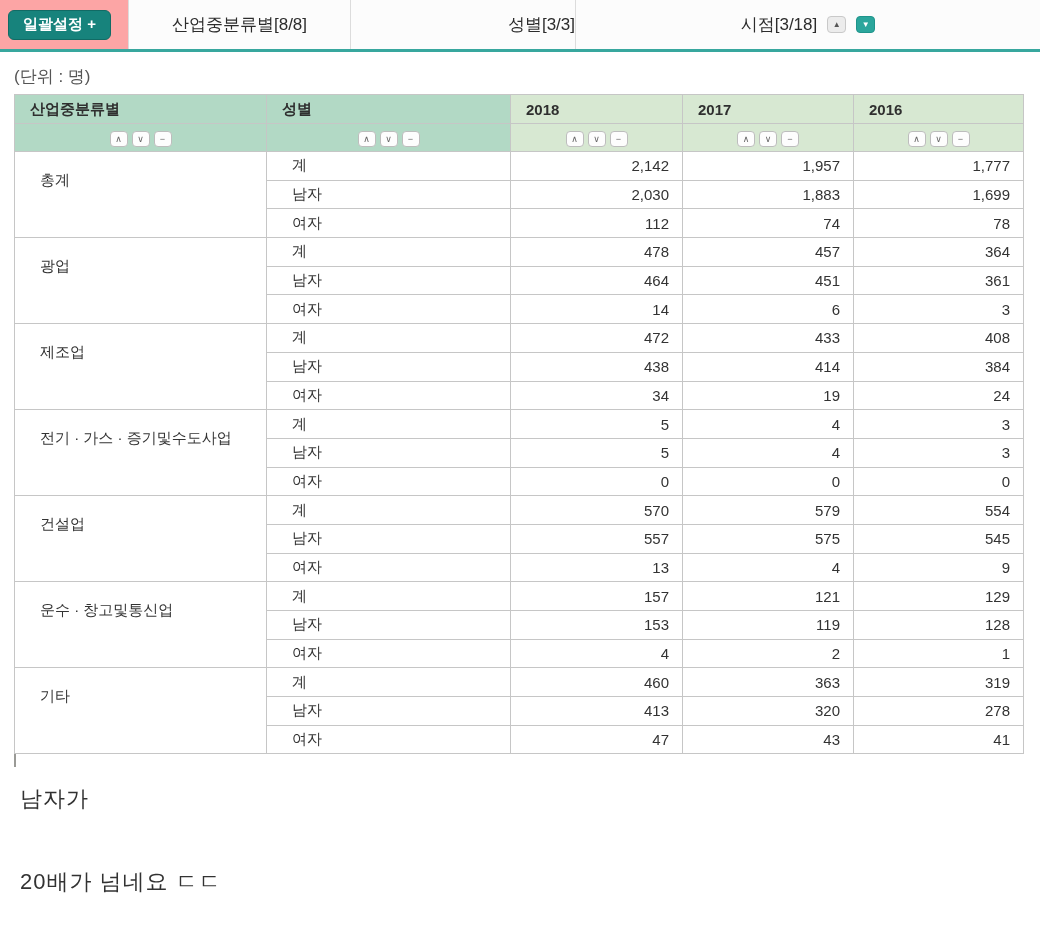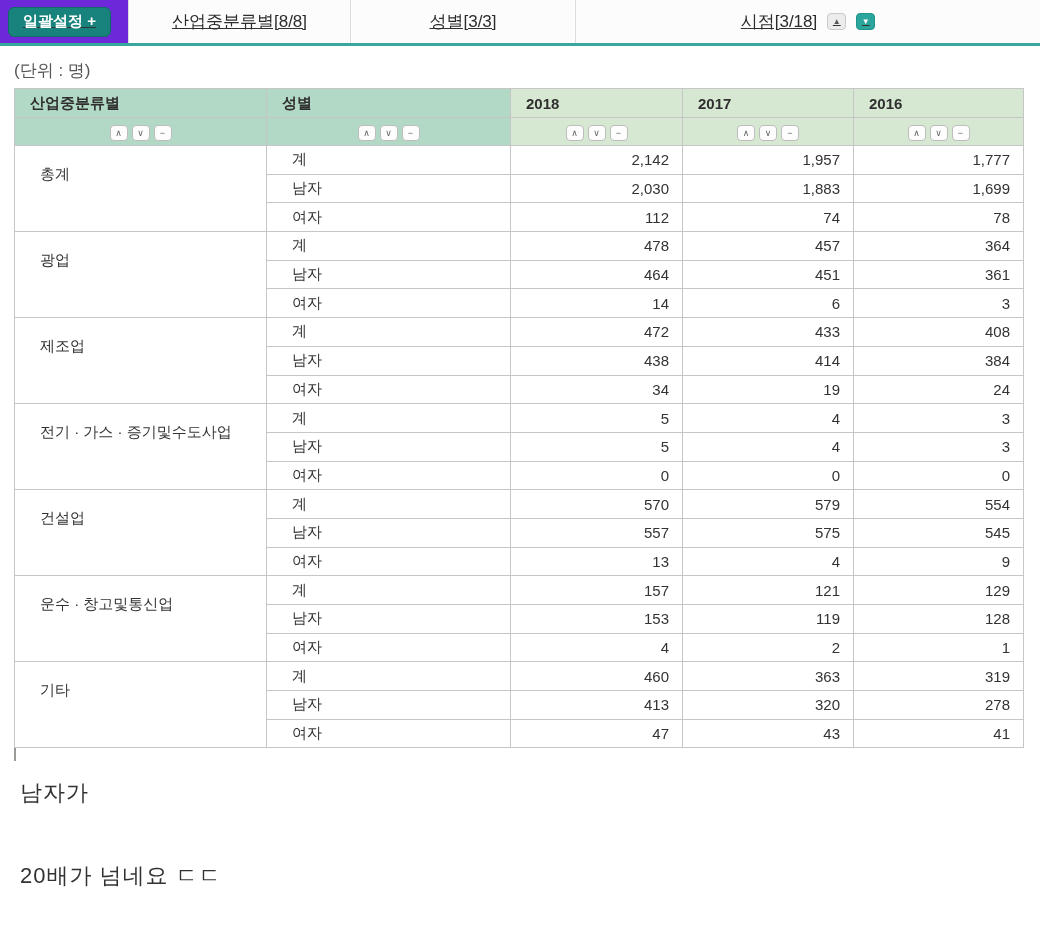--- a/index.html
+++ b/index.html
@@ -1,28 +1,28 @@
 <!DOCTYPE html>
 <html style="--accent: #17837c; --accent-line: #38a79e; --hdr-mint: #b2d9c5; --hdr-green: #d7e8d2; --cream: #f5f5e7;"><head>
 <meta charset="utf-8">
 <style>
   * { margin:0; padding:0; box-sizing:border-box; }
   html,body { width:1040px; height:935px; background:#ffffff;
     font-family:"Liberation Sans","DejaVu Sans",sans-serif; color:#333; overflow:hidden; }
 
   
-  .toolbar { position:relative; width:1040px; height:46px;
-    border-bottom:3px solid var(--accent-line,#38a79e); display:flex; align-items:stretch; background:#6d28d9;text-decoration:underline; }
+  .toolbar { position:relative; width:1040px; height:52px;
+    border-bottom:3px solid var(--accent-line,#38a79e); display:flex; align-items:stretch; background:#fca5a5; }
   .batch-zone { width:128px; display:flex; align-items:center; }
   .batch-btn { margin-left:8px; height:30px; padding:0 14px; background:var(--accent,#17837c);
     border:1px solid #116b65; border-radius:6px; color:#fff; font-weight:bold; font-size:15px;
     font-family:inherit; cursor:pointer; }
   .tab { border-left:1px solid #dcdcdc; background:#fcfcfc; display:flex; align-items:center;
     justify-content:center; font-size:17px; color:#2c2c2c; cursor:pointer; }
-  .tab-1 { width:227px; } .tab-2 { width:222px; } .tab-3 { width:225px; }
+  .tab-1 { width:227px; } .tab-2 { width:222px; } .tab-3 { width:225px;justify-content:flex-end; }
   .tab-4 { flex:1; gap:10px; }
   .mini-btn { width:19px; height:17px; border-radius:4px; font-size:8px; line-height:15px;
     text-align:center; cursor:pointer; padding:0; }
   .mini-up { background:#ececec; border:1px solid #c9c9c9; color:#555; }
   .mini-down { background:#2ba69c; border:1px solid #1f948b; color:#fff; }
 
   
   .unit { margin:13px 0 6px 14px; font-size:17px; color:#555; }
 
   

